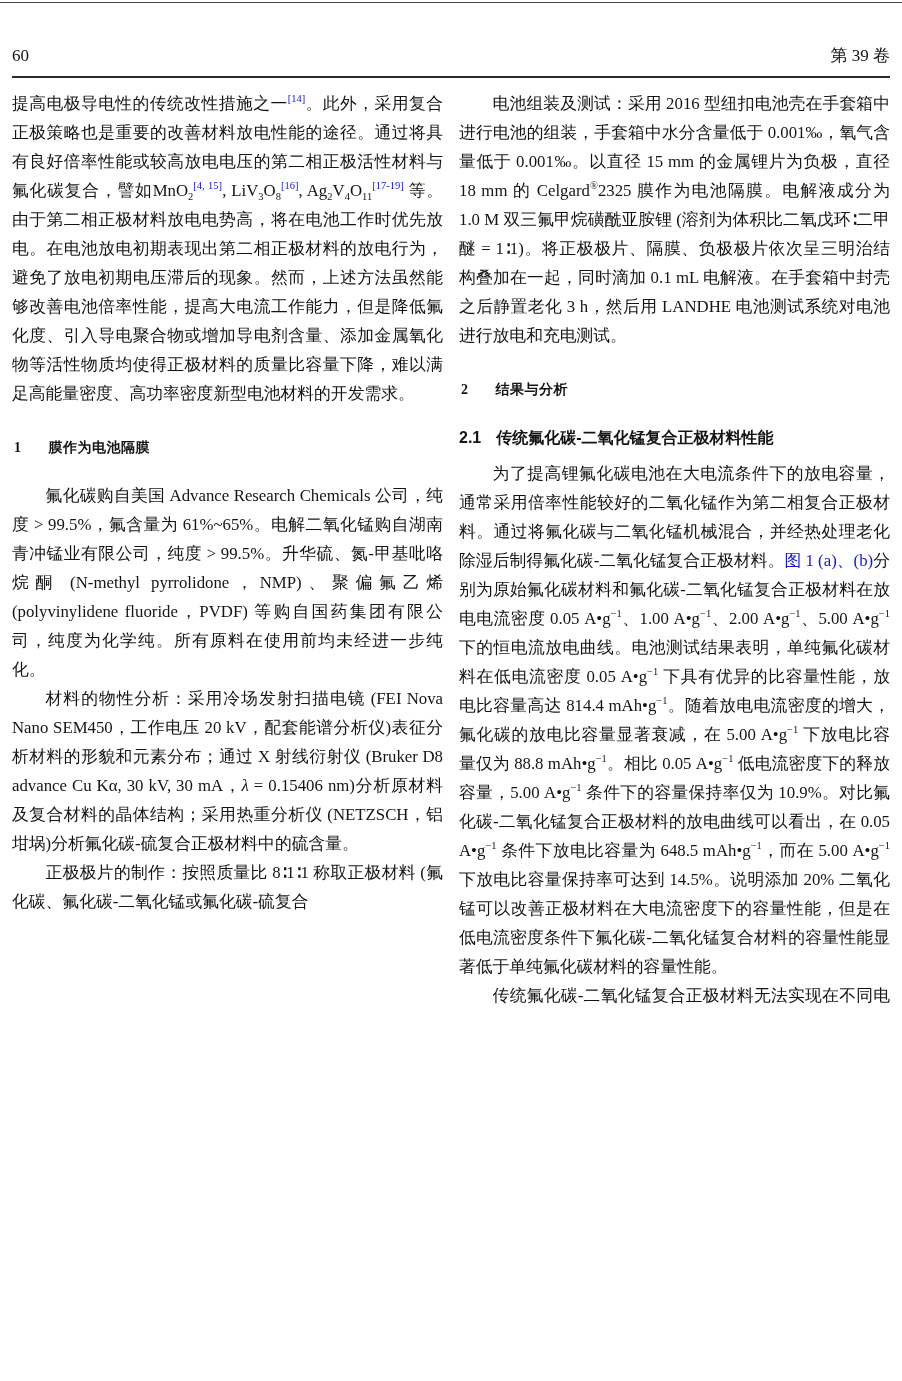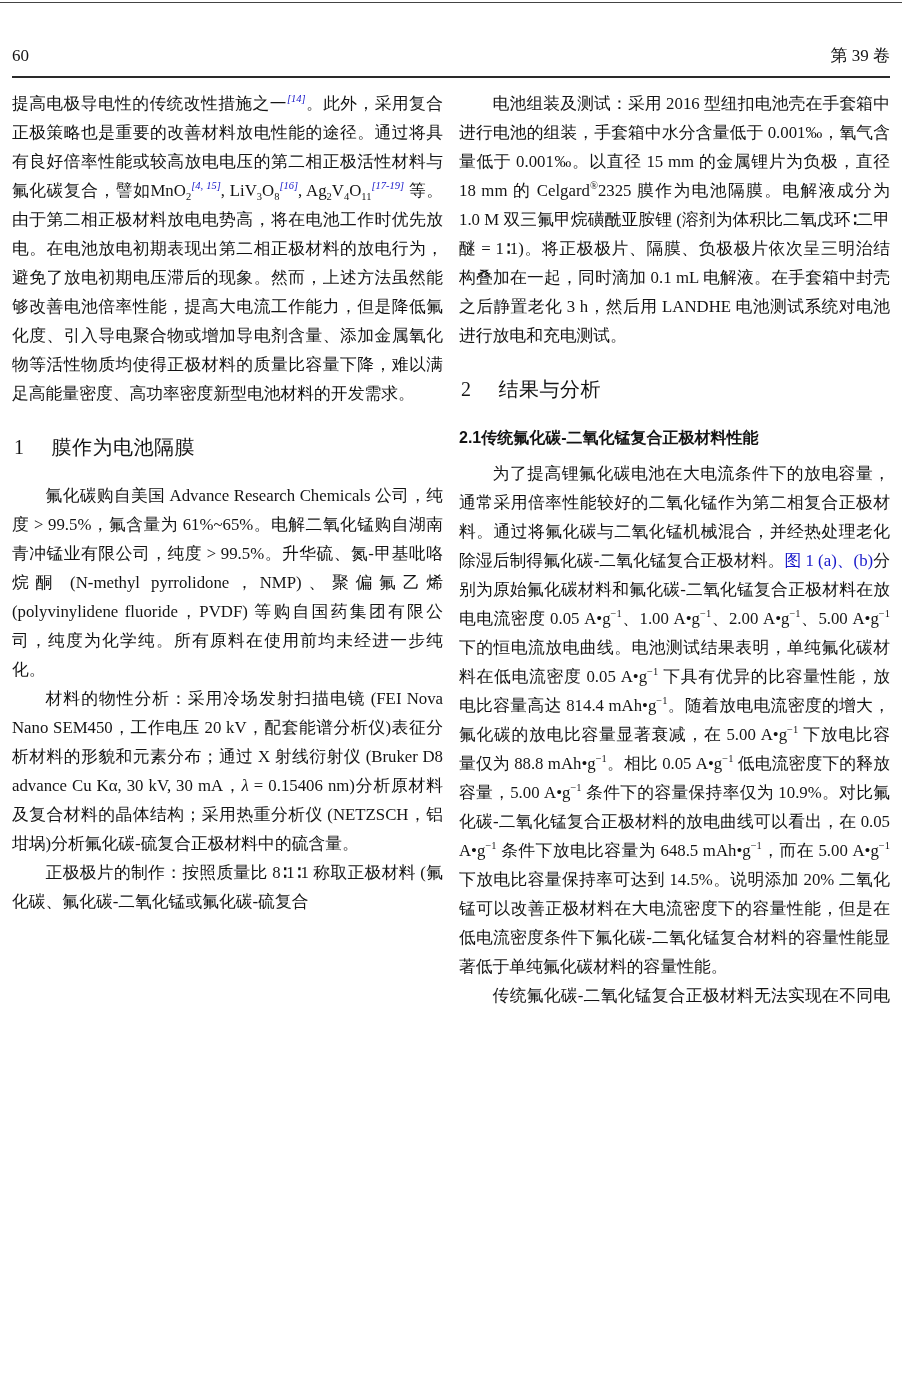--- a/index.html
+++ b/index.html
@@ -20,33 +20,33 @@
   }
   .jtitle { font-size:19px; letter-spacing:9px; text-indent:9px; }
   .header-rule { border-top:2px solid #2a2a2a; margin-top:9px; }
   .columns { display:flex; gap:16px; margin-top:11px; }
   .col { flex:1 1 0; width:0; text-align:justify; font-size:16.8px; line-height:29px; }
   .para { margin:0; text-indent:2em; }
   .para.cont { text-indent:0; }
   sub, sup { font-size:10.5px; line-height:0; }
   sup { vertical-align:super; }
   sub { vertical-align:sub; }
-  .ref { color:#1717c9;font-style:italic; }
+  .ref { color:#1717c9; }
   .fig-link { color:#1717c9; }
   .sec-h {
-    font-size:20px; font-weight:400; letter-spacing:0.5px;
+    font-size:14px; font-weight:700; letter-spacing:0.5px;
     margin:25px 0 19px 2px;
   }
   .sec-h .sec-num { margin-right:27px; }
   .sub-h {
     font-family:"Liberation Sans","DejaVu Sans",sans-serif;
     font-size:16px; font-weight:700;
     margin:4px 0 7px 0;
   }
-  .sub-h .sec-num { margin-right:0; }
+  .sub-h .sec-num { margin-right:15px; }
 </style>
 </head>
 <body>
 
 <div class="page">
   <div class="top-rule"></div>
   <header class="header">
     <span>60</span>
     <span>第 39 卷</span>
   </header>

